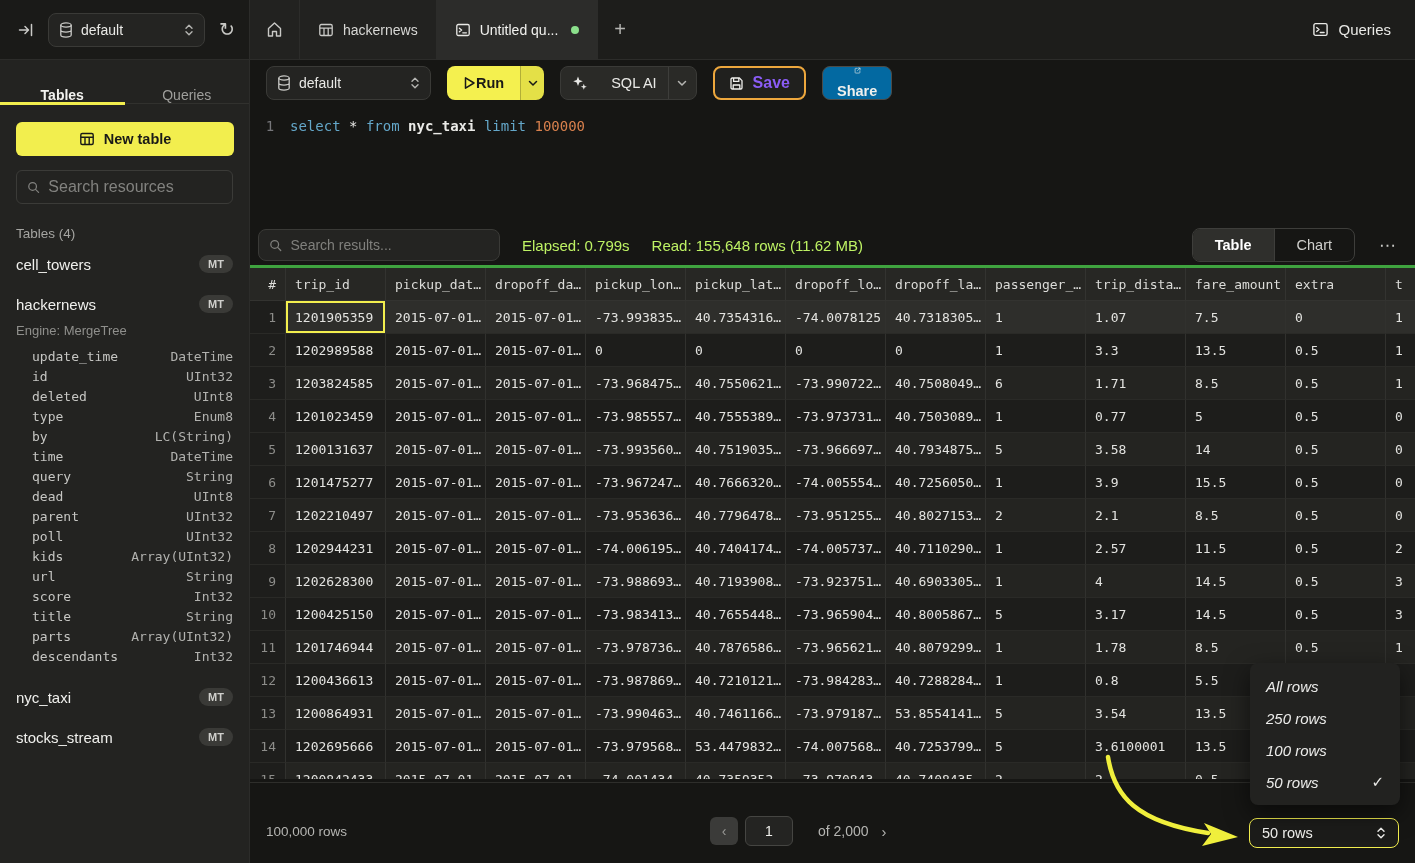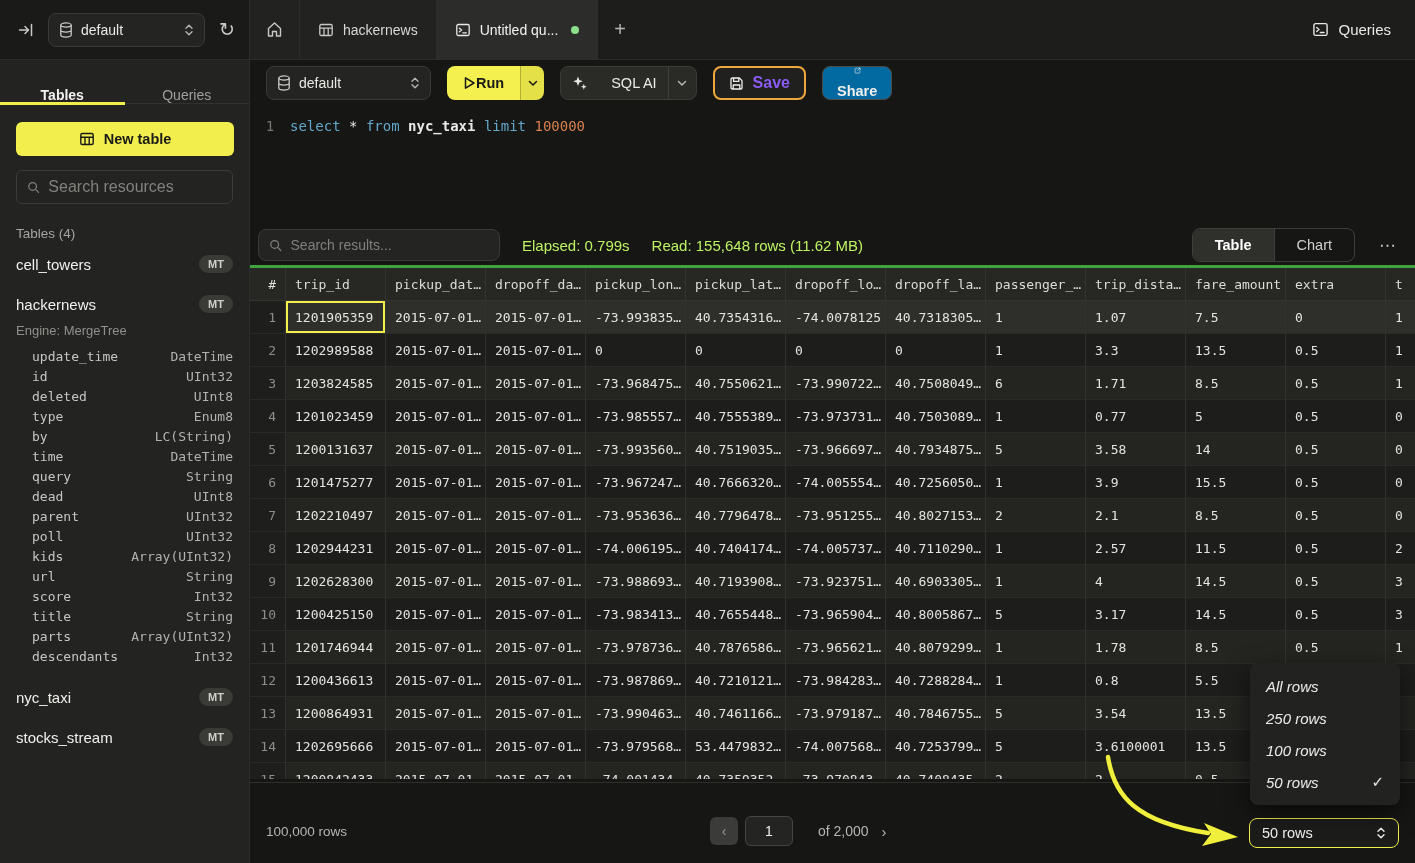--- a/index.html
+++ b/index.html
@@ -591,21 +591,21 @@
         <div class="cell c-last"></div>
       </div>
       <div class="grow-line drow odd">
         <div class="cell c-num">13</div>
         <div class="cell">1200864931</div>
         <div class="cell">2015-07-01…</div>
         <div class="cell">2015-07-01…</div>
         <div class="cell">-73.990463…</div>
         <div class="cell">40.7461166…</div>
         <div class="cell">-73.979187…</div>
-        <div class="cell">40.7846755…</div>
+        <div class="cell">53.8554141…</div>
         <div class="cell">5</div>
         <div class="cell">3.54</div>
         <div class="cell">13.5</div>
         <div class="cell"></div>
         <div class="cell c-last"></div>
       </div>
       <div class="grow-line drow even">
         <div class="cell c-num">14</div>
         <div class="cell">1202695666</div>
         <div class="cell">2015-07-01…</div>

